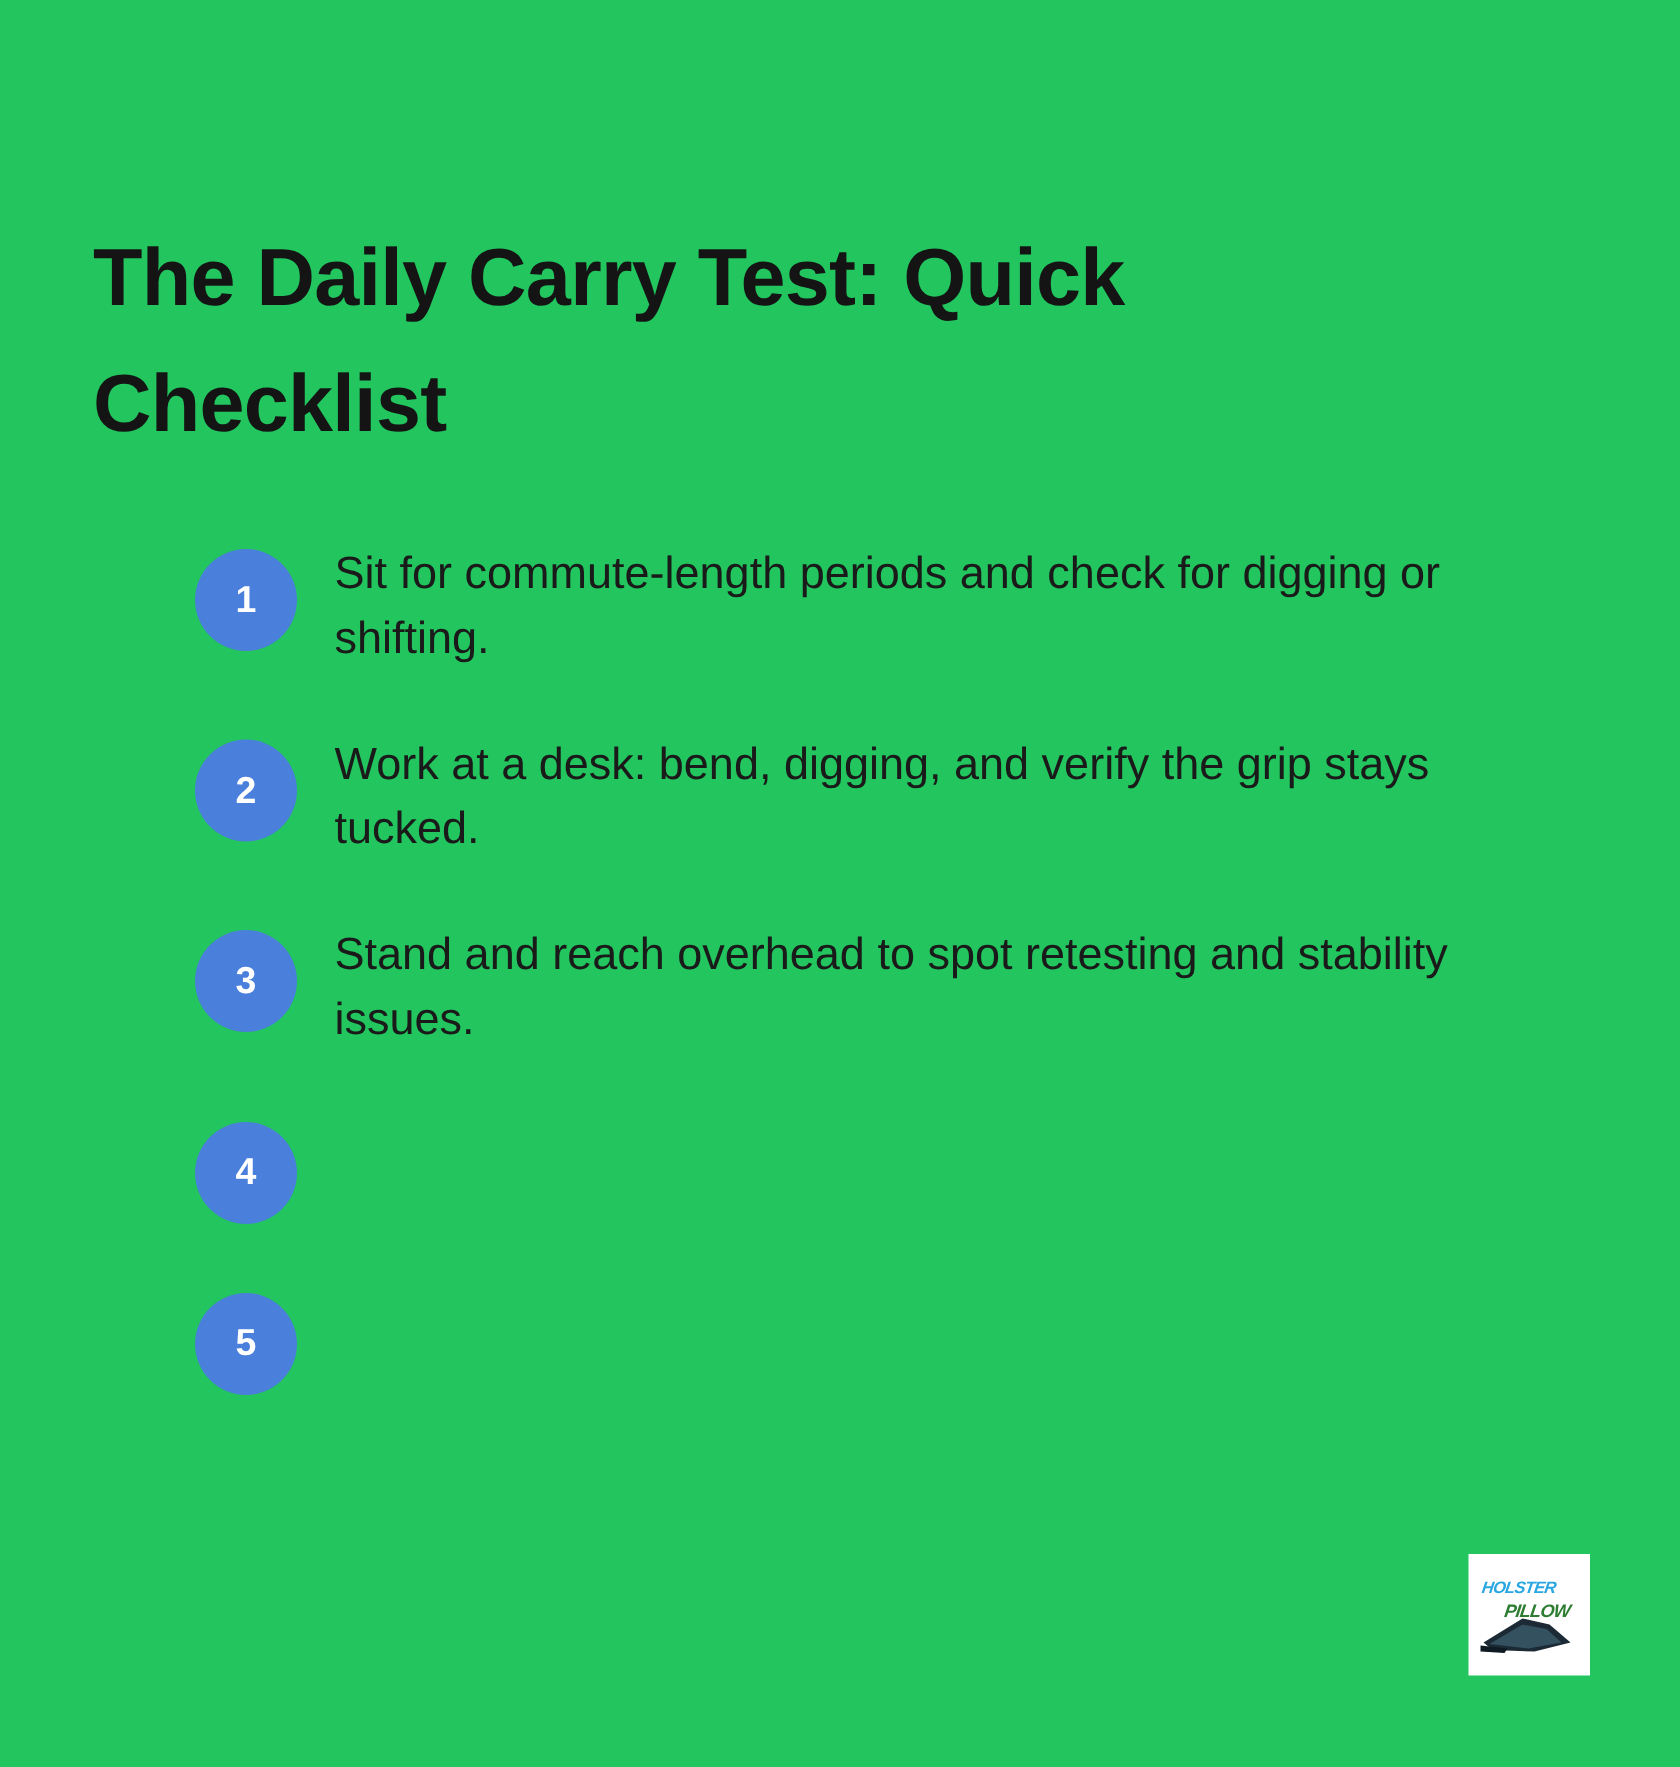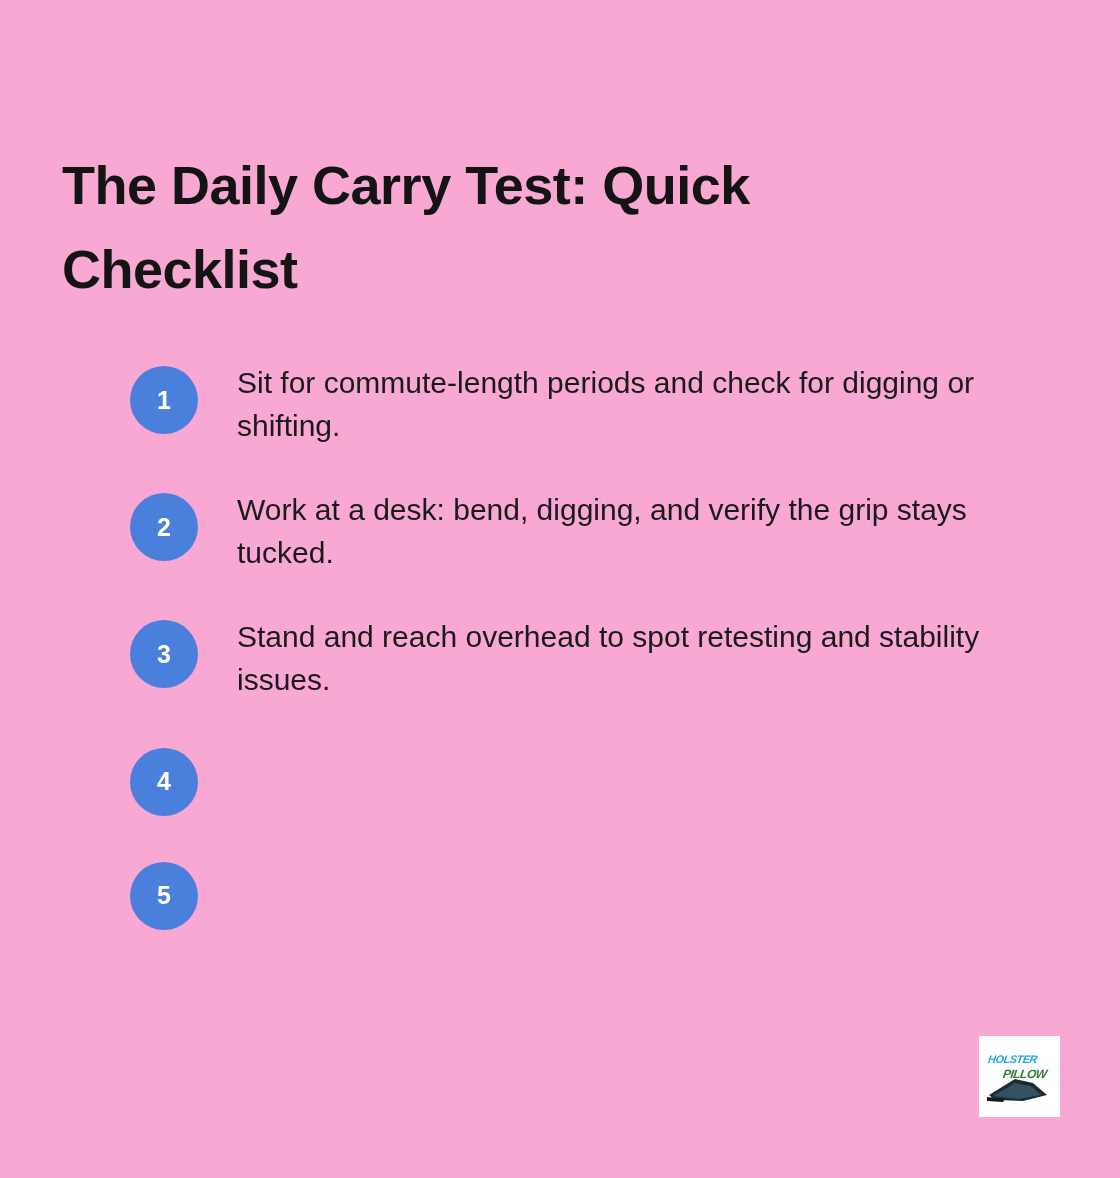--- a/index.html
+++ b/index.html
@@ -11,21 +11,21 @@
     height: 1178px;
     background: #dfe1e1;
     font-family: "Liberation Sans", sans-serif;
     overflow: hidden;
   }
   .infographic {
     position: relative;
     width: 1120px;
     height: 1178px;
     box-sizing: border-box;
-    background: #f9a8d4;
+    background: #22c55e;
   }
   .title {
     position: absolute;
     top: 108px;
     left: 62px;
     width: 920px;
     font-size: 54px;
     line-height: 1.55;
     font-weight: bold;
     color: #141414;
@@ -50,21 +50,21 @@
     background: #4a7fdb;
     color: #ffffff;
     font-size: 25px;
     font-weight: bold;
     display: flex;
     align-items: center;
     justify-content: center;
     margin-top: 4px;
   }
   .item-text {
-    margin-left: 39px;
+    margin-left: 25px;
     font-size: 30px;
     line-height: 1.42;
     color: #1a1a1a;
     max-width: 800px;
   }
   .logo-box {
     position: absolute;
     left: 979px;
     top: 1036px;
     width: 81px;

